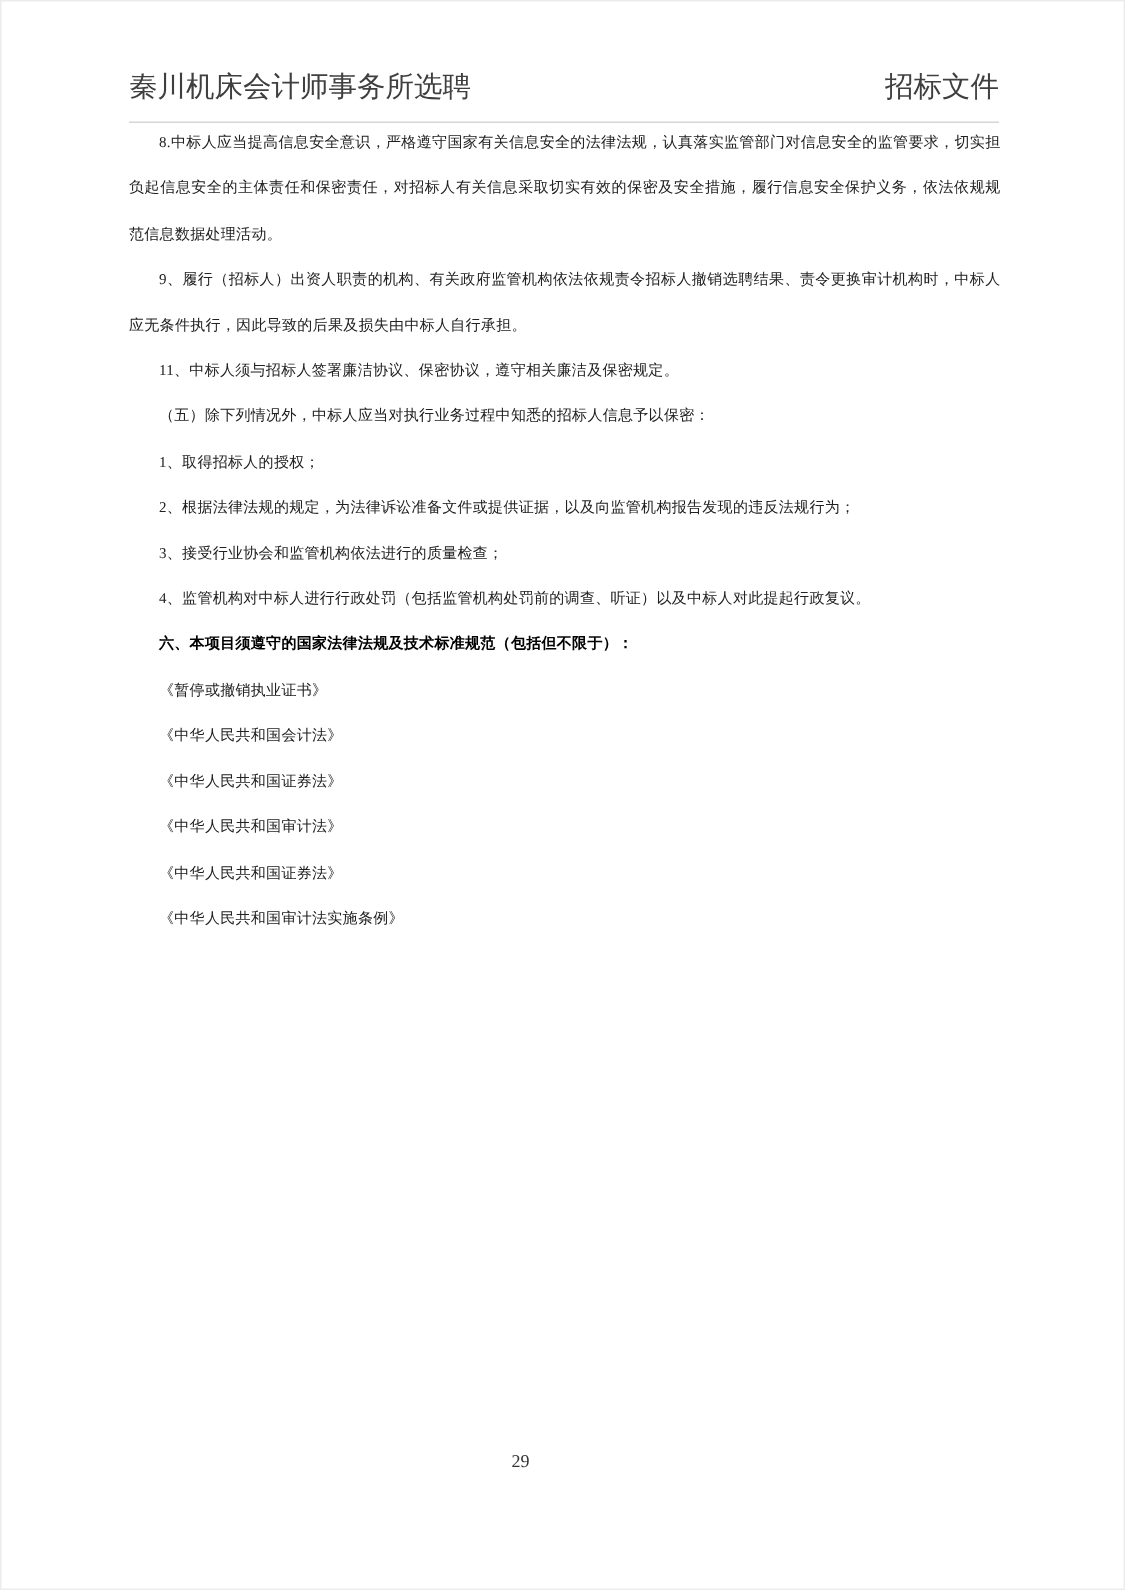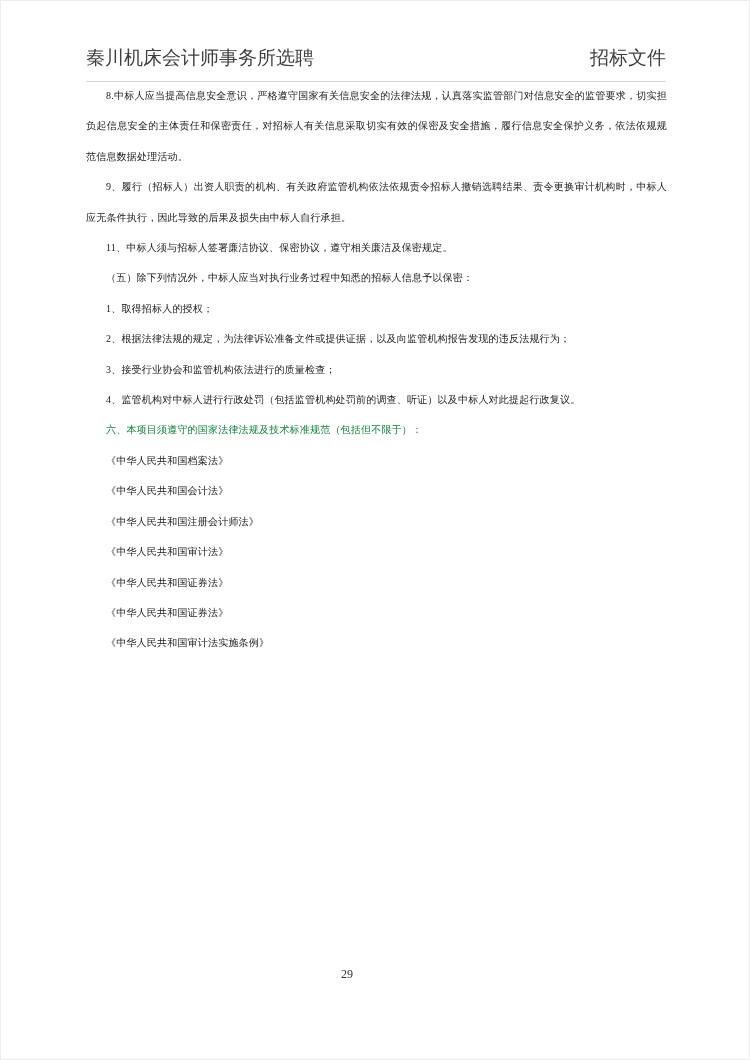--- a/index.html
+++ b/index.html
@@ -40,22 +40,22 @@
   .doc-body p {
     margin: 0;
     font-size: 10px;
     line-height: 30.4px;
     text-indent: 2em;
     text-align: justify;
     letter-spacing: 0.2px;
     color: #212121;
   }
   .doc-body p.heading {
-    font-weight: normal;
-    color: #15803d;
+    font-weight: bold;
+    color: #000000;
   }
   .page-footer {
     position: absolute;
     top: 966px;
     left: 0;
     width: 692px;
     text-align: center;
     font-size: 12px;
     color: #333333;
   }
@@ -73,25 +73,24 @@
   <div class="doc-body">
       <p class="body">8.中标人应当提高信息安全意识，严格遵守国家有关信息安全的法律法规，认真落实监管部门对信息安全的监管要求，切实担负起信息安全的主体责任和保密责任，对招标人有关信息采取切实有效的保密及安全措施，履行信息安全保护义务，依法依规规范信息数据处理活动。</p>
       <p class="body">9、履行（招标人）出资人职责的机构、有关政府监管机构依法依规责令招标人撤销选聘结果、责令更换审计机构时，中标人应无条件执行，因此导致的后果及损失由中标人自行承担。</p>
       <p class="body">11、中标人须与招标人签署廉洁协议、保密协议，遵守相关廉洁及保密规定。</p>
       <p class="body">（五）除下列情况外，中标人应当对执行业务过程中知悉的招标人信息予以保密：</p>
       <p class="body">1、取得招标人的授权；</p>
       <p class="body">2、根据法律法规的规定，为法律诉讼准备文件或提供证据，以及向监管机构报告发现的违反法规行为；</p>
       <p class="body">3、接受行业协会和监管机构依法进行的质量检查；</p>
       <p class="body">4、监管机构对中标人进行行政处罚（包括监管机构处罚前的调查、听证）以及中标人对此提起行政复议。</p>
       <p class="heading">六、本项目须遵守的国家法律法规及技术标准规范（包括但不限于）：</p>
-      <p class="body">《中华人民共和国档案法》</p>
+      <p class="body">《暂停或撤销执业证书》</p>
       <p class="body">《中华人民共和国会计法》</p>
-      <p class="body">《中华人民共和国注册会计师法》</p>
+      <p class="body">《中华人民共和国证券法》</p>
       <p class="body">《中华人民共和国审计法》</p>
-      <p class="body">《中华人民共和国证券法》</p>
       <p class="body">《中华人民共和国证券法》</p>
       <p class="body">《中华人民共和国审计法实施条例》</p>
     </div>
 
   <div class="page-footer">
     <span>29</span>
   </div>
 
 </div>
 

